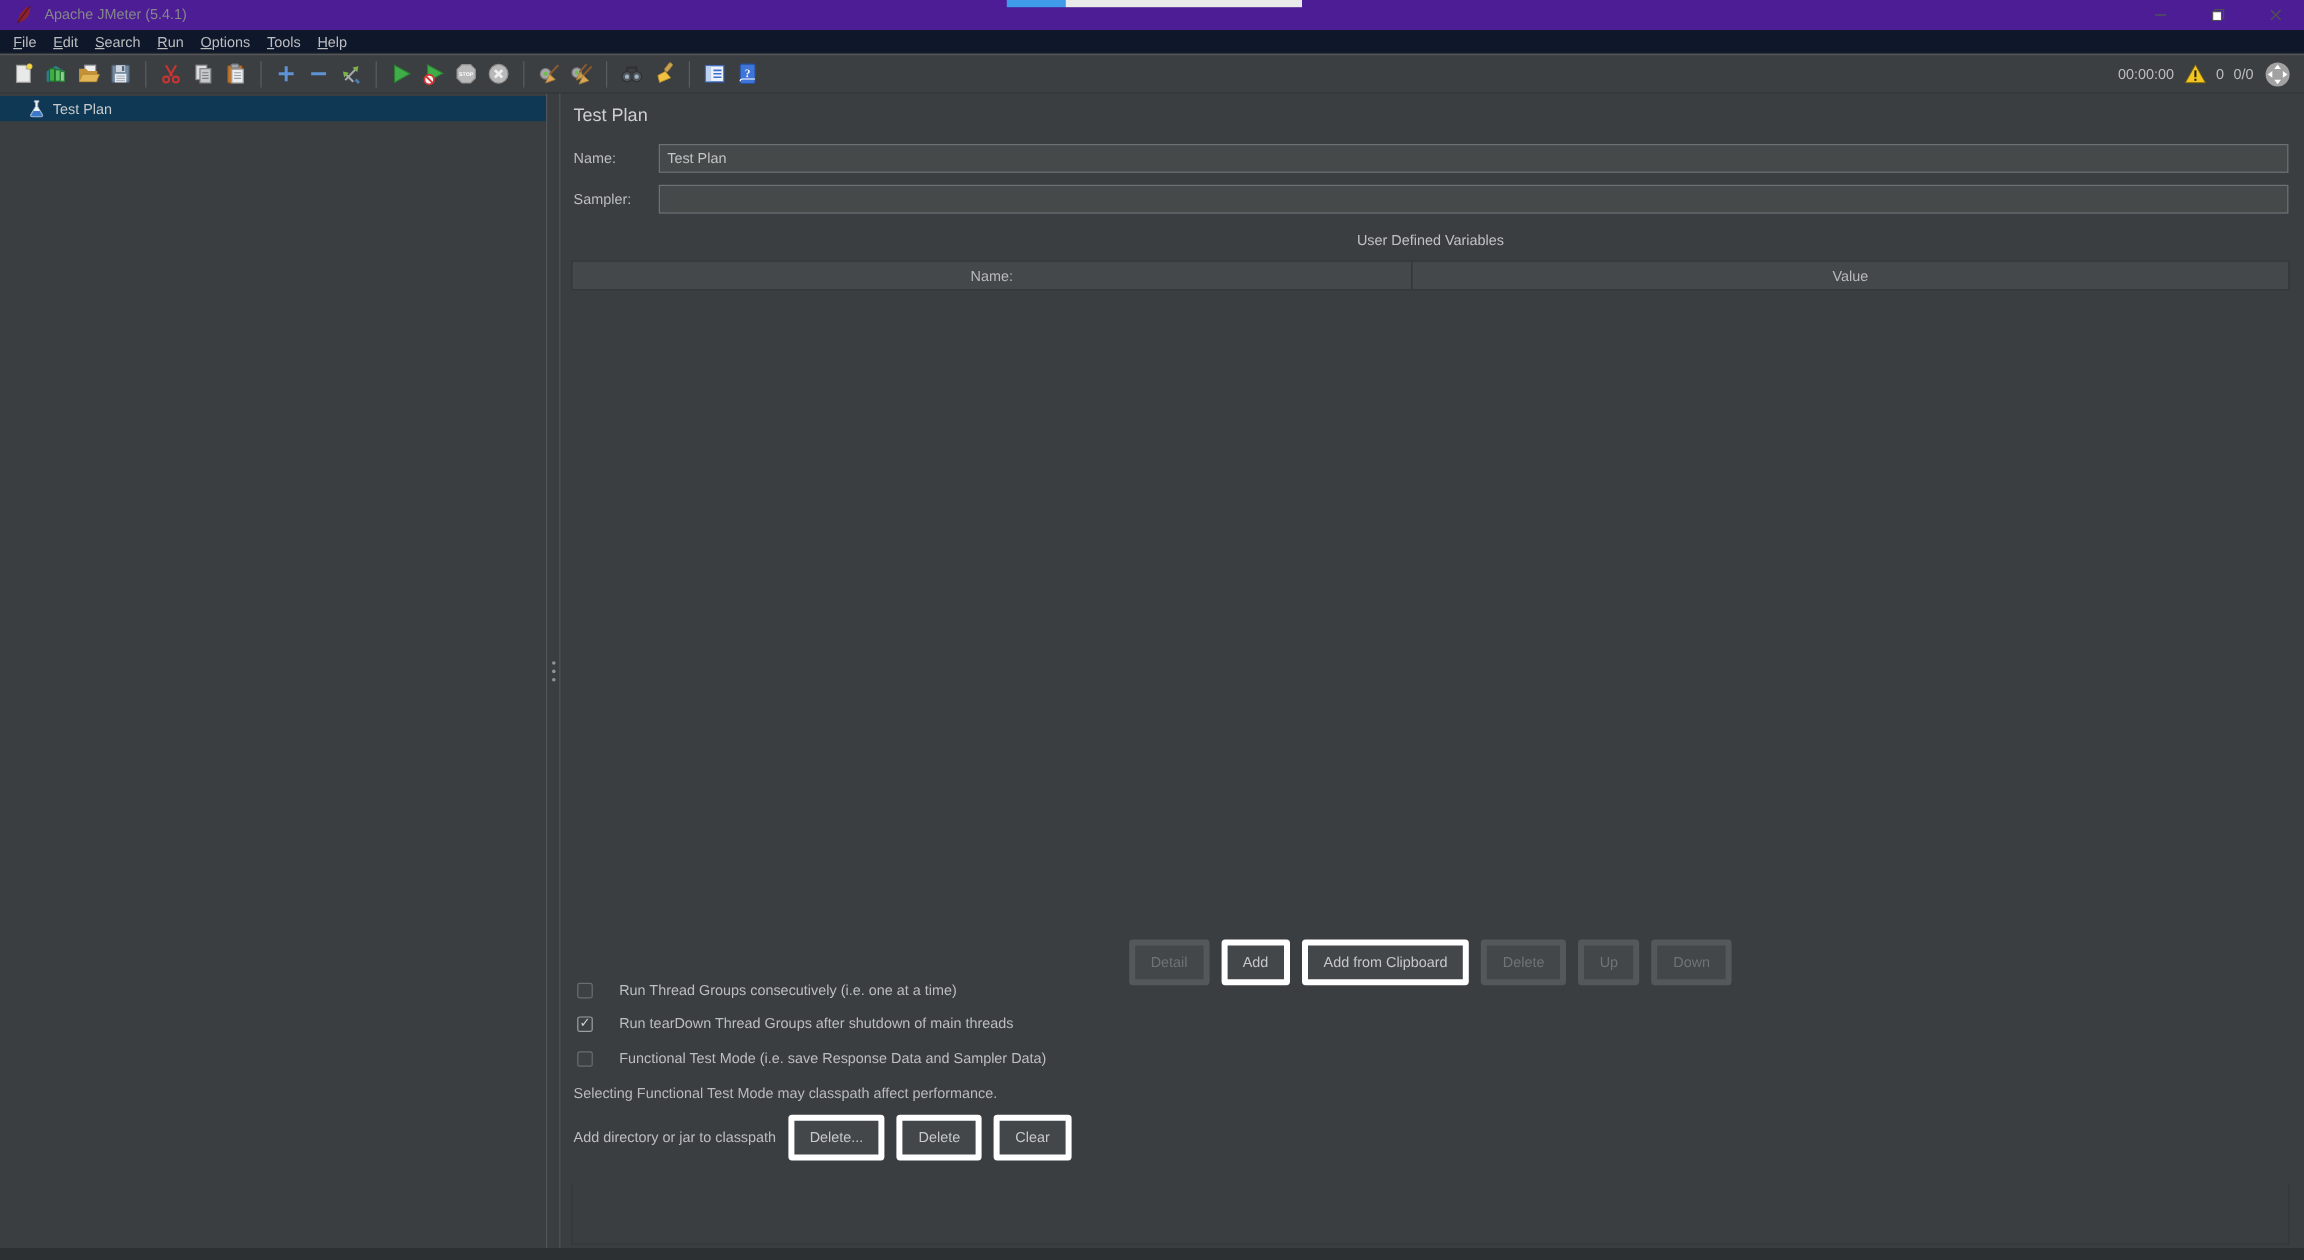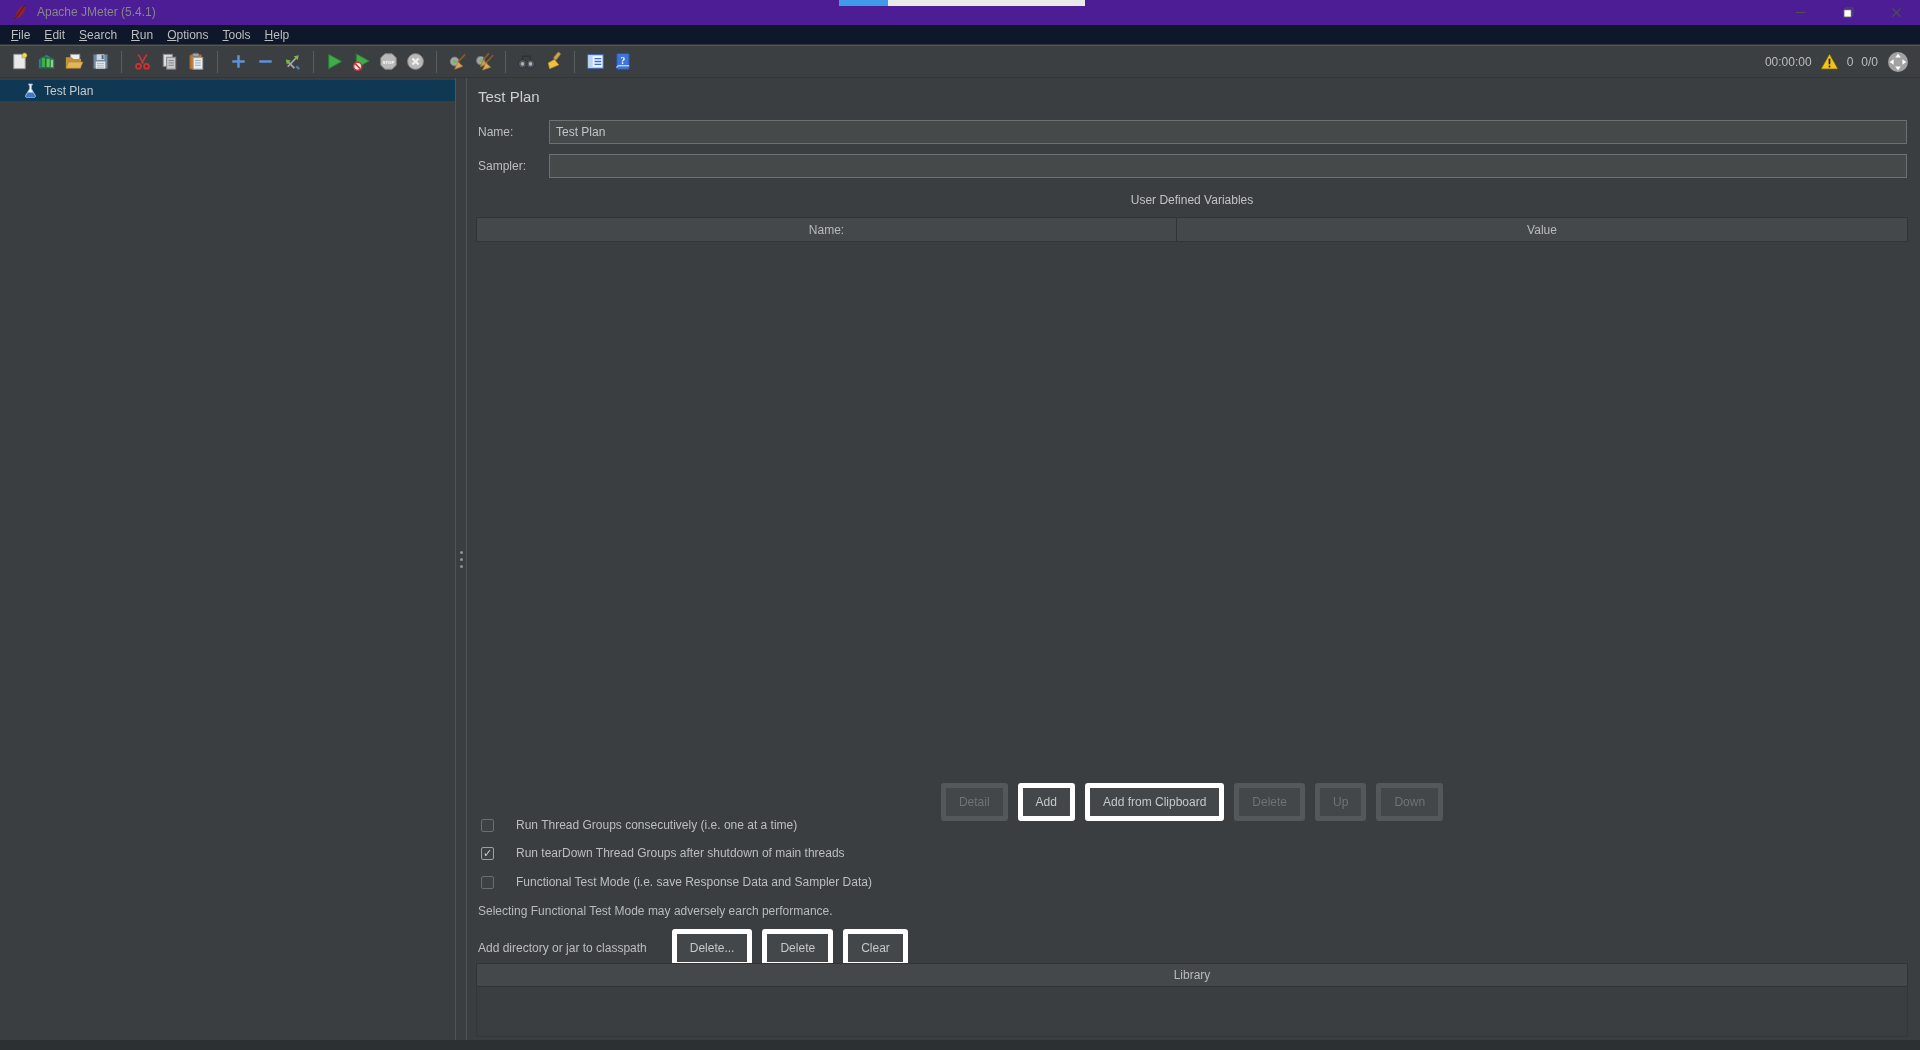--- a/index.html
+++ b/index.html
@@ -48,21 +48,21 @@
   .udv-col1 { width:700px; border-right:1px solid #313436; display:flex; align-items:center; justify-content:center; color:#b8babc; }
   .udv-col2 { flex:1; display:flex; align-items:center; justify-content:center; color:#b8babc; }
   .btn-row { position:absolute; left:8px; top:705px; width:1432px; display:flex; justify-content:center; gap:10px; }
   .btn { height:38px; padding:0 13px; background:#43474a; border:5px solid #ffffff; border-radius:3px; color:#c6c8ca; font:12px "Liberation Sans",sans-serif; display:flex; align-items:center; cursor:default; }
   .btn.disabled { border-color:#54585a; color:#6f7376; }
   .cb-row { position:absolute; left:13px; display:flex; align-items:center; gap:22px; }
   .cb { width:13px; height:13px; border:1px solid #6a6e71; border-radius:2px; background:#3d4143; display:flex; align-items:center; justify-content:center; font-size:11px; color:#d0d2d4; line-height:1; }
   .cb.checked { border-color:#9da0a2; }
   .note { position:absolute; left:10px; top:826px; color:#b8babc; }
   .cp-row { position:absolute; left:10px; top:851px; display:flex; align-items:center; gap:10px; }
-  .cp-label { margin-right:15px; color:#bcbec0; }
+  .cp-label { margin-right:0; color:#bcbec0; }
   .lib-header { position:absolute; left:8px; top:885px; width:1432px; height:24px; background:#45484a; border:1px solid #313436; display:flex; align-items:center; justify-content:center; color:#b8babc; }
   .lib-body { position:absolute; left:8px; top:909px; width:1432px; height:50px; border:1px solid #343739; border-top:none; }
   .bottomstrip { position:absolute; left:0; bottom:0; width:100%; height:10px; background:#2d3032; }
 </style>
 </head>
 <body>
 
 <div class="titlebar">
   <svg class="feather" viewBox="0 0 16 17">
     <path d="M13 1C9 2.2 5.2 6 4 10l-2.2 5.4L7 13.3C11 12 14 6.5 13 1z" fill="#8b2430"></path>
@@ -319,30 +319,27 @@
       <div class="cb-row" style="top: 768px;">
         <span class="cb checked">✓</span>
         <span>Run tearDown Thread Groups after shutdown of main threads</span>
       </div>
       <div class="cb-row" style="top: 797px;">
         <span class="cb"></span>
         <span>Functional Test Mode (i.e. save Response Data and Sampler Data)</span>
       </div>
     </div>
 
-  <div class="note">Selecting Functional Test Mode may adversely earch performance.</div>
+  <div class="note">Selecting Functional Test Mode may classpath affect performance.</div>
 
   <div class="cp-row">
     <span class="cp-label">Add directory or jar to classpath</span>
     <span id="cp-buttons" style="display:flex; gap:10px;">
         <button class="btn">Delete...</button>
         <button class="btn">Delete</button>
         <button class="btn">Clear</button>
       </span>
   </div>
 
-  <div class="lib-header">
-    <span>Library</span>
-  </div>
   <div class="lib-body"></div>
 </div>
 
 <div class="bottomstrip"></div>
 
 </body></html>

